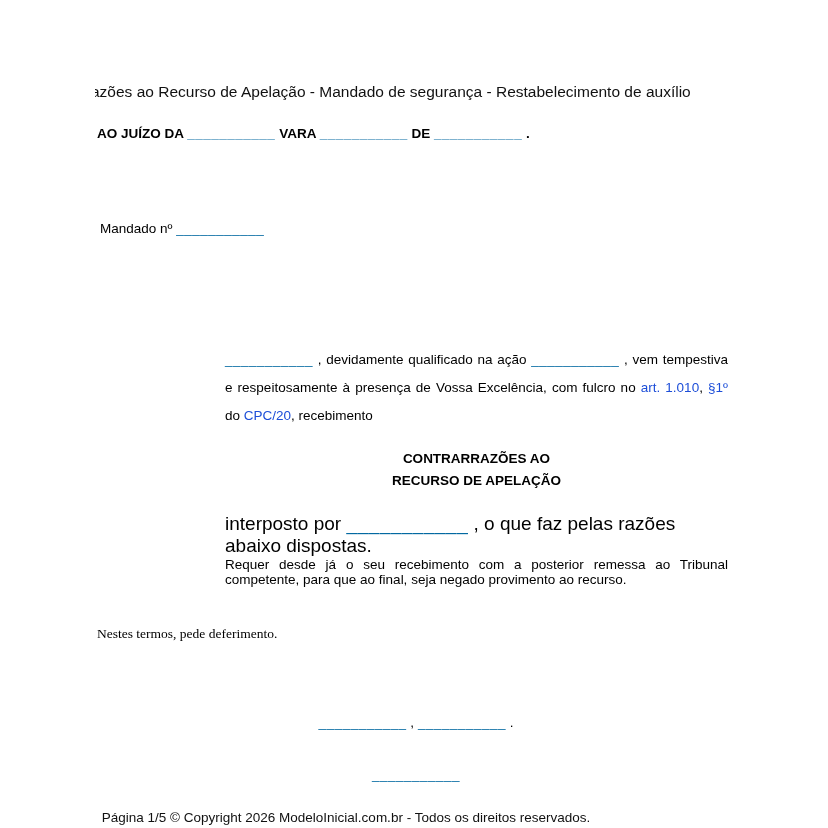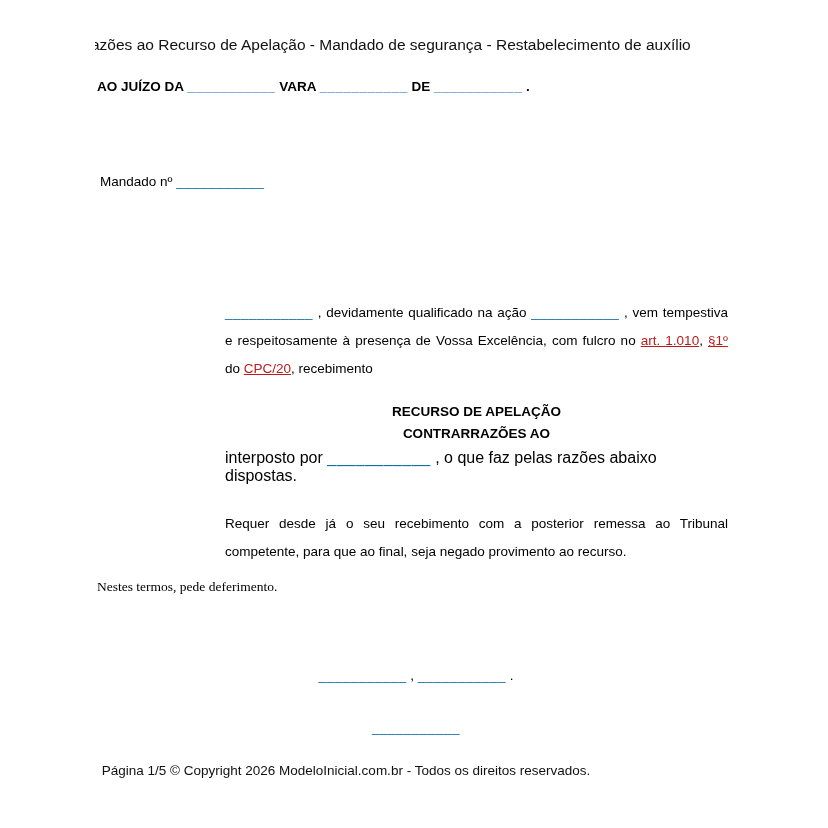--- a/index.html
+++ b/index.html
@@ -8,21 +8,21 @@
     background: #ffffff;
   }
   body {
     width: 828px;
     height: 828px;
     position: relative;
     font-family: "Liberation Sans", sans-serif;
     color: #000000;
     overflow: hidden;
   }
-  .abs { position: absolute; }
+  .abs { position: absolute; margin-top: 47px; }
 
   
   .doc-title-clip {
     top: 36px;
     left: 95px;
     width: 642px;
     height: 24px;
     overflow: hidden;
     white-space: nowrap;
     font-size: 15.5px;
@@ -61,32 +61,32 @@
     top: 401px;
     left: 225px;
     width: 503px;
     font-size: 13.5px;
     font-weight: bold;
     line-height: 22px;
     text-align: center;
   }
 
   .interposto {
-    top: 449px;
+    top: 466px;
     left: 225px;
     width: 503px;
-    font-size: 16px;
+    font-size: 19px;
   }
 
   .request {
     top: 510px;
     left: 225px;
     width: 503px;
     font-size: 13.5px;
-    line-height: 28px;
+    line-height: 15px;
     text-align: justify;
   }
 
   .closing {
     top: 579px;
     left: 97px;
     font-size: 13.5px;
     font-family: Liberation Serif, serif;
   }
 
@@ -114,22 +114,21 @@
     font-size: 13.5px;
     color: #111111;
   }
 
   .blank {
     color: #0369a1;
     letter-spacing: 0.5px;
   }
 
   a.doc-link {
-    color: #b91c1c;
-    text-decoration: underline;
+    color: #1d4ed8;
     cursor: pointer;
   }
 </style>
 </head>
 <body>
 
 <div class="abs doc-title-clip">
   <span>azões ao Recurso de Apelação - Mandado de segurança - Restabelecimento de auxílio</span>
 </div>
 
@@ -153,22 +152,22 @@
   <span>, devidamente qualificado na ação</span>
   <span class="blank">___________</span>
   <span>, vem tempestiva e respeitosamente à presença de Vossa Excelência, com fulcro no</span>
   <a class="doc-link">art. 1.010</a><span>,</span>
   <a class="doc-link">§1º</a>
   <span>do</span>
   <a class="doc-link">CPC/20</a><span>, recebimento</span>
 </div>
 
 <div class="abs doc-heading">
+  <div>CONTRARRAZÕES AO</div>
   <div>RECURSO DE APELAÇÃO</div>
-  <div>CONTRARRAZÕES AO</div>
 </div>
 
 <div class="abs interposto">
   <span>interposto por</span>
   <span class="blank">___________</span>
   <span>, o que faz pelas razões abaixo dispostas.</span>
 </div>
 
 <div class="abs request">Requer desde já o seu recebimento com a posterior remessa ao Tribunal competente, para que ao final, seja negado provimento ao recurso.</div>
 

